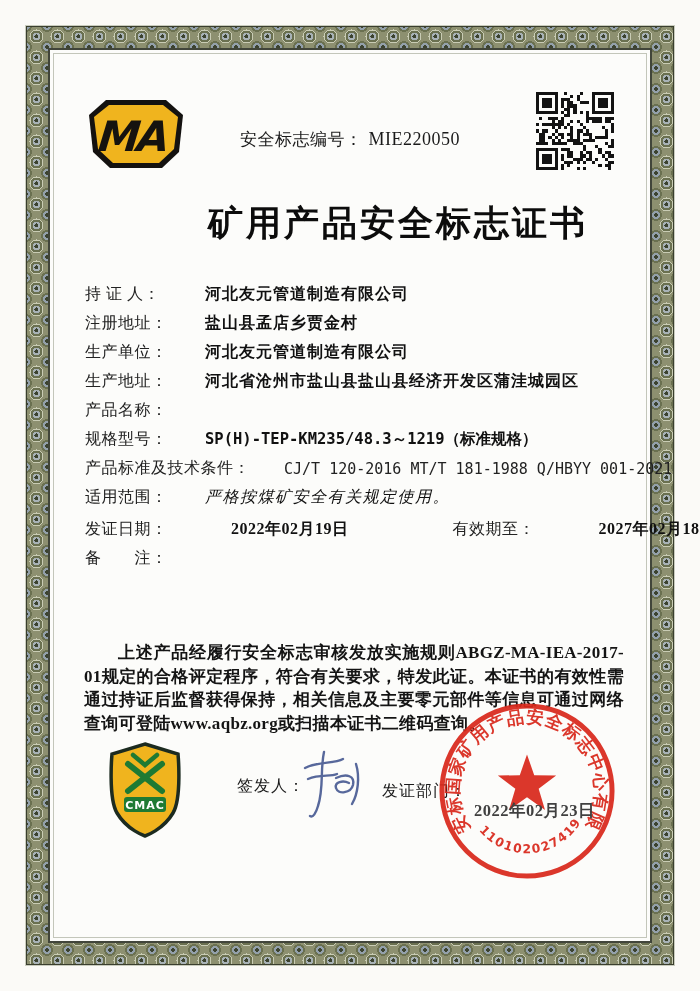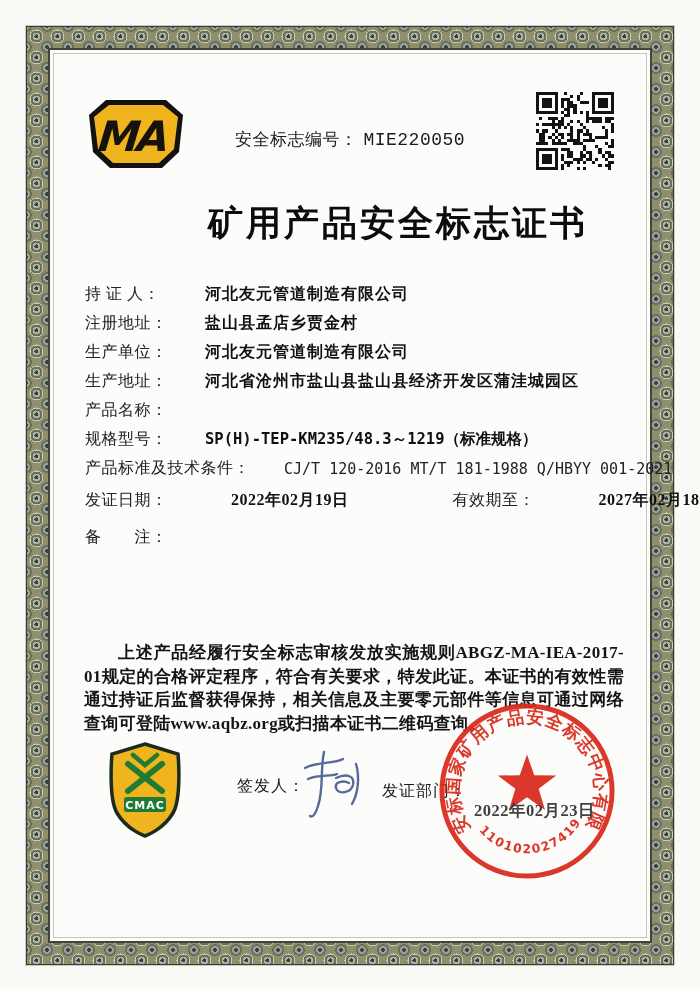--- a/index.html
+++ b/index.html
@@ -20,21 +20,21 @@
       radial-gradient(circle at 100% 100%,#3c4330 2px, #93a0aa 2px 4px, #6a7050 4px 6px, transparent 6px);
     background-size:21px 21px;
     box-shadow:inset 0 0 0 1px #3a3e2e, 0 0 0 1px #c9ccbe;
   }
   .inner-sheet{position:absolute;inset:48px;background:#fcfcfa;border:2px solid #41453a;}
   .inner-sheet::after{content:"";position:absolute;inset:3px;border:1px solid #c3c6ba;pointer-events:none;}
 
   
   .ma-logo{position:absolute;left:86px;top:98px;width:100px;height:72px;}
   .certno-line{position:absolute;left:0;top:128px;width:100%;text-align:center;font-size:17px;letter-spacing:.5px;}
-  .certno-line .no{font-size:18px;font-family:Liberation Mono, monospace;margin-left:6px;}
+  .certno-line .no{font-size:18px;font-family:Liberation Serif, serif;margin-left:6px;}
   .qr{position:absolute;left:536px;top:92px;width:78px;height:78px;}
 
   .title{
     position:absolute;left:0;top:200px;width:100%;text-align:center;
     font-size:35px;font-weight:900;letter-spacing:3px;color:#0c0c0c;
     font-family:"Liberation Serif","DejaVu Serif",serif;
     padding-left:48px;
   }
 
   
@@ -42,21 +42,21 @@
   .row{height:29px;display:flex;align-items:center;white-space:nowrap;}
   .row .lbl{color:#222;letter-spacing:.5px;flex:0 0 auto;min-width:88px;}
   .row .val{font-weight:700;margin-left:32px;letter-spacing:1px;color:#111;}
   .row.r-spec .val{font-family:"DejaVu Sans Mono","Liberation Mono",monospace;font-weight:700;letter-spacing:0;font-size:15.5px;}
   .row.r-std .lbl{min-width:0;font-family:Liberation Serif, serif;}
   .row.r-std .val{font-family:"DejaVu Sans Mono","Liberation Mono",monospace;font-weight:400;letter-spacing:0;font-size:15px;margin-left:34px;color:#222;text-align:center;}
   .row.r-scope .val{font-weight:400;font-style:italic;letter-spacing:1.5px;}
   .row.r-validity{margin-top:3px;gap:26px;}
   .row.r-validity .val{font-weight:600;letter-spacing:.5px;}
   .row.r-validity .lbl2{margin-left:78px;}
-  .row.r-remark{margin-top:8px;}
+  .row.r-remark{margin-top:0;}
 
   
   .statement{
     position:absolute;left:84px;right:76px;top:641px;
     font-size:17px;font-weight:700;line-height:23.5px;text-indent:2em;
     letter-spacing:.3px;color:#141414;text-align:justify;
   }
 
   
   .cmac{position:absolute;left:105px;top:741px;width:80px;height:98px;}
@@ -396,20 +396,24 @@
         <span class="lbl">产品名称：</span>
       </div>
     <div class="row r-spec">
         <span class="lbl">规格型号：</span>
         <span class="val">SP(H)-TEP-KM235/48.3～1219（标准规格）</span>
       </div>
     <div class="row r-std">
         <span class="lbl">产品标准及技术条件：</span>
         <span class="val">CJ/T 120-2016 MT/T 181-1988 Q/HBYY 001-2021</span>
       </div>
+    <div class="row r-scope">
+        <span class="lbl">适用范围：</span>
+        <span class="val">严格按煤矿安全有关规定使用。</span>
+      </div>
     <div class="row r-validity">
       <span class="lbl">发证日期：</span>
       <span class="val">2022年02月19日</span>
       <span class="lbl lbl2">有效期至：</span>
       <span class="val">2027年02月18日</span>
     </div>
     <div class="row r-remark">
       <span class="lbl">备　　注：</span>
       <span class="val"></span>
     </div>

